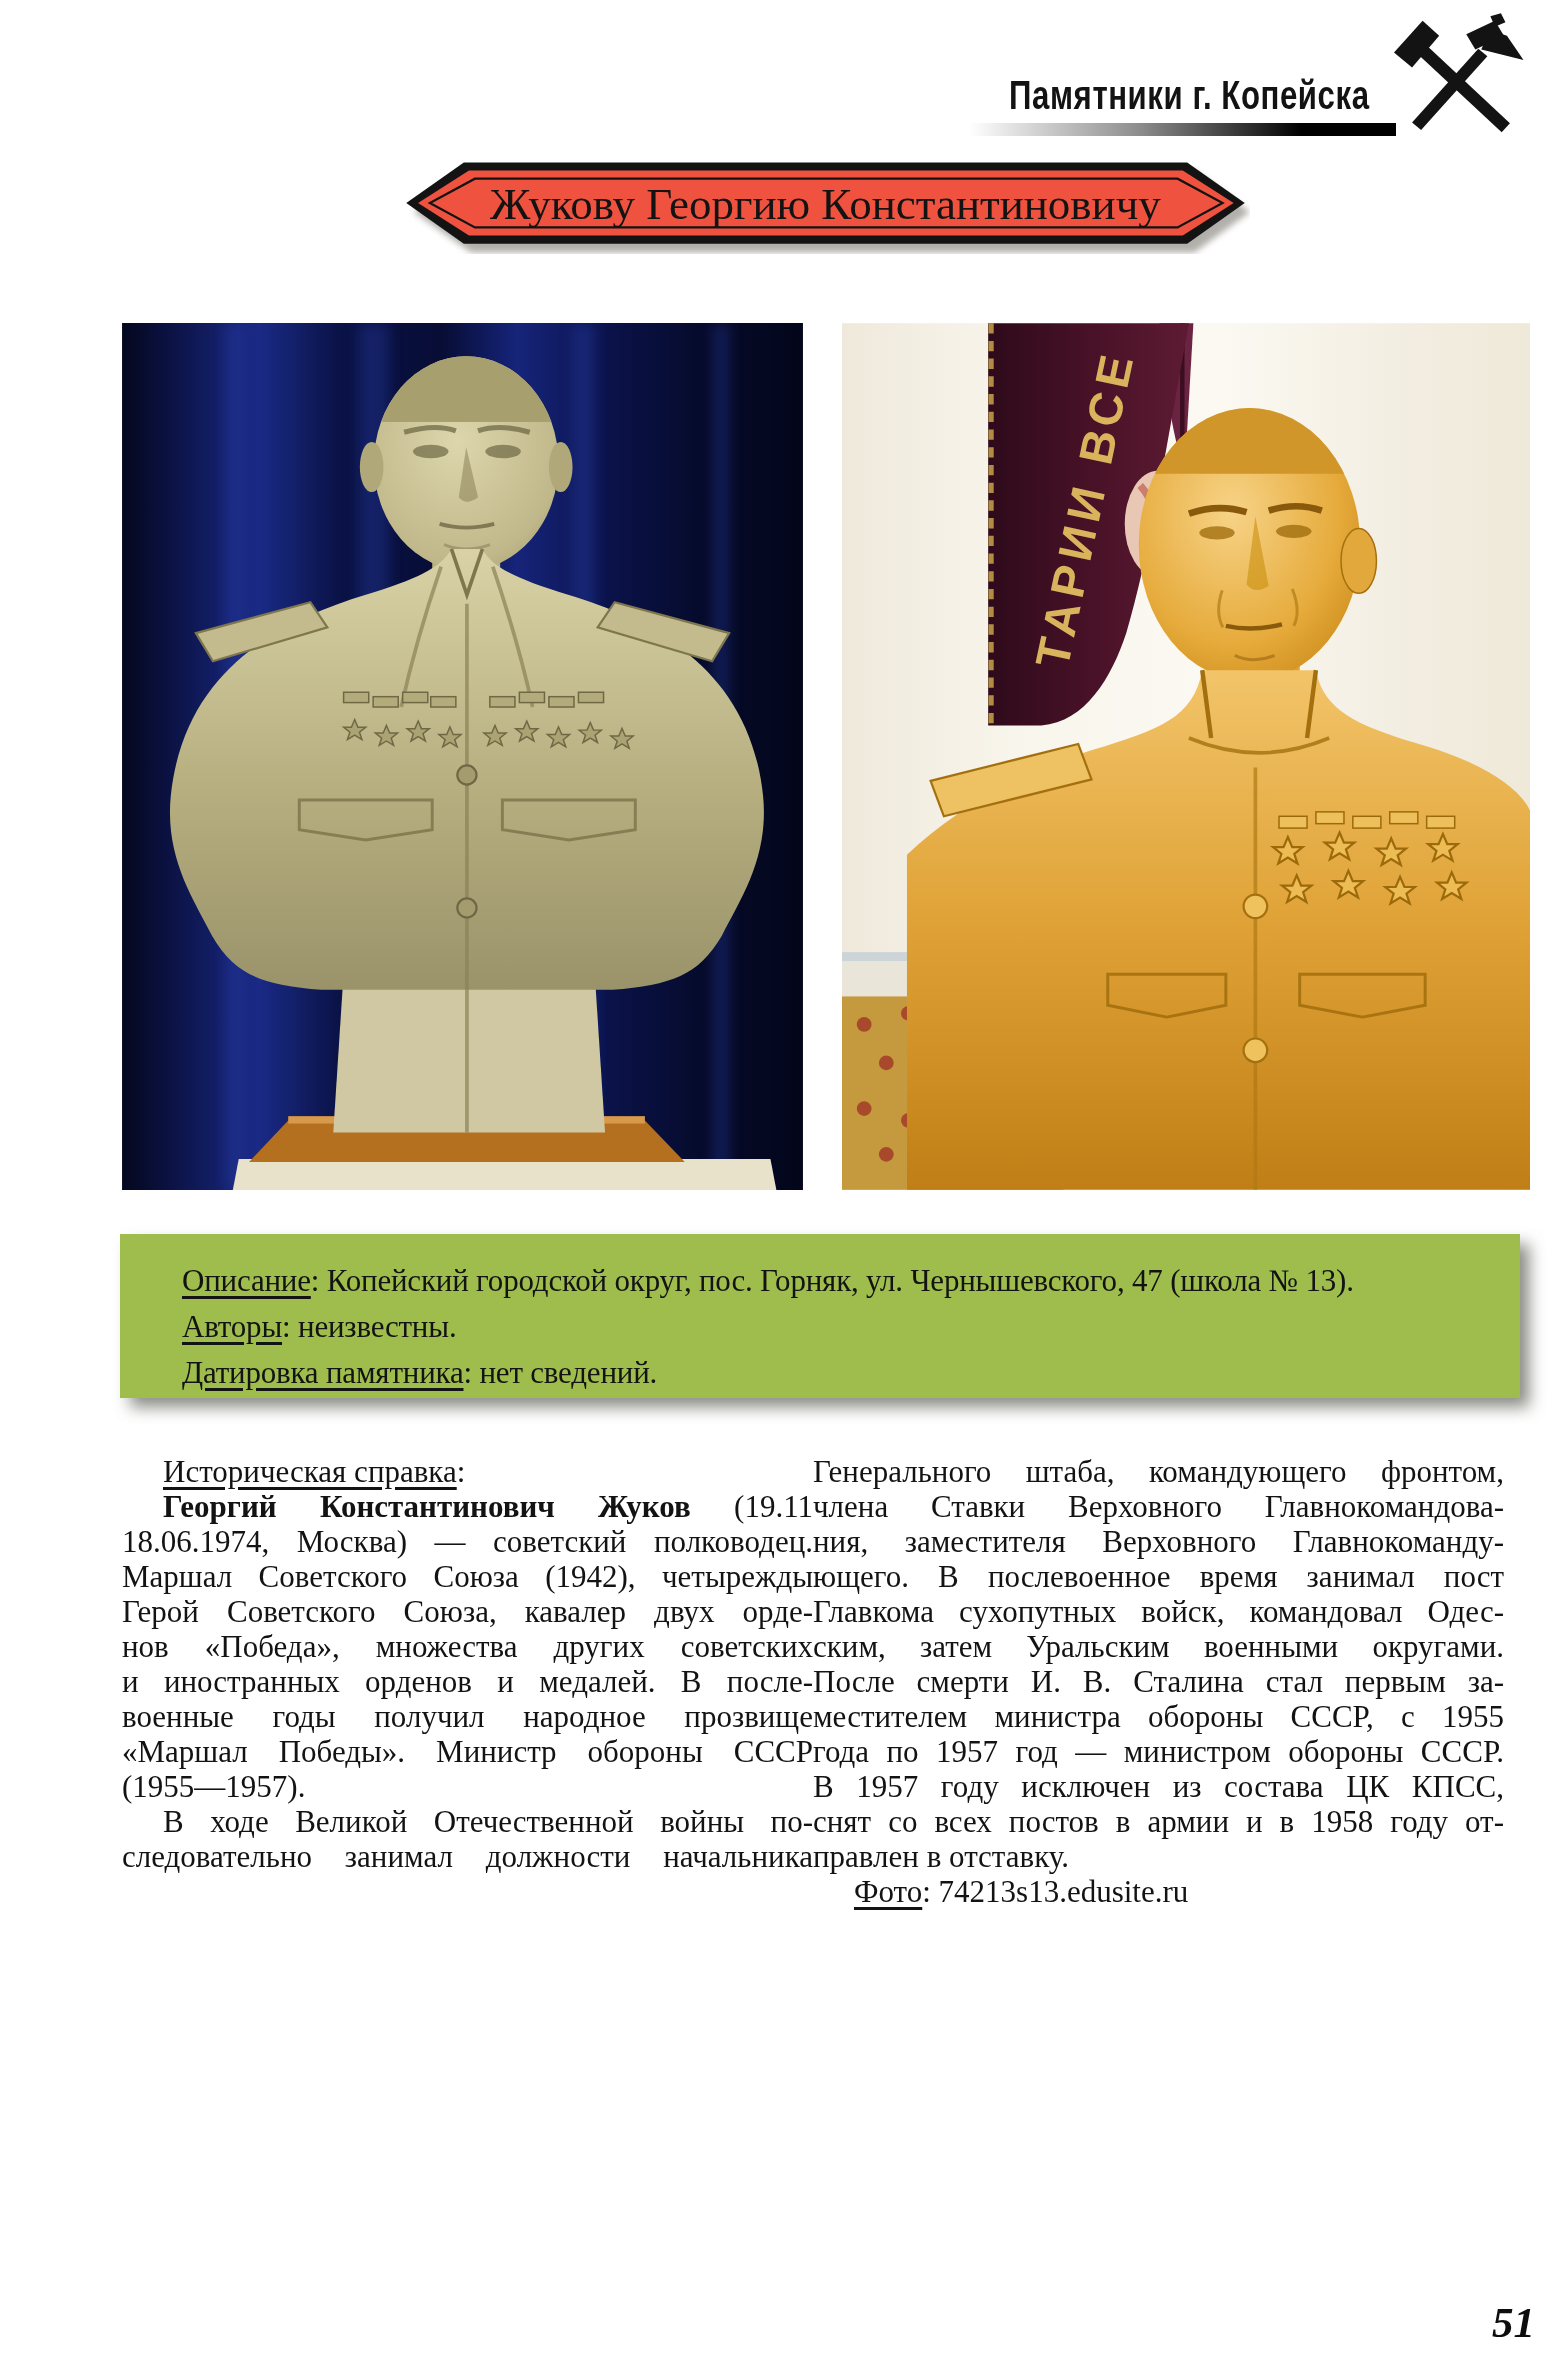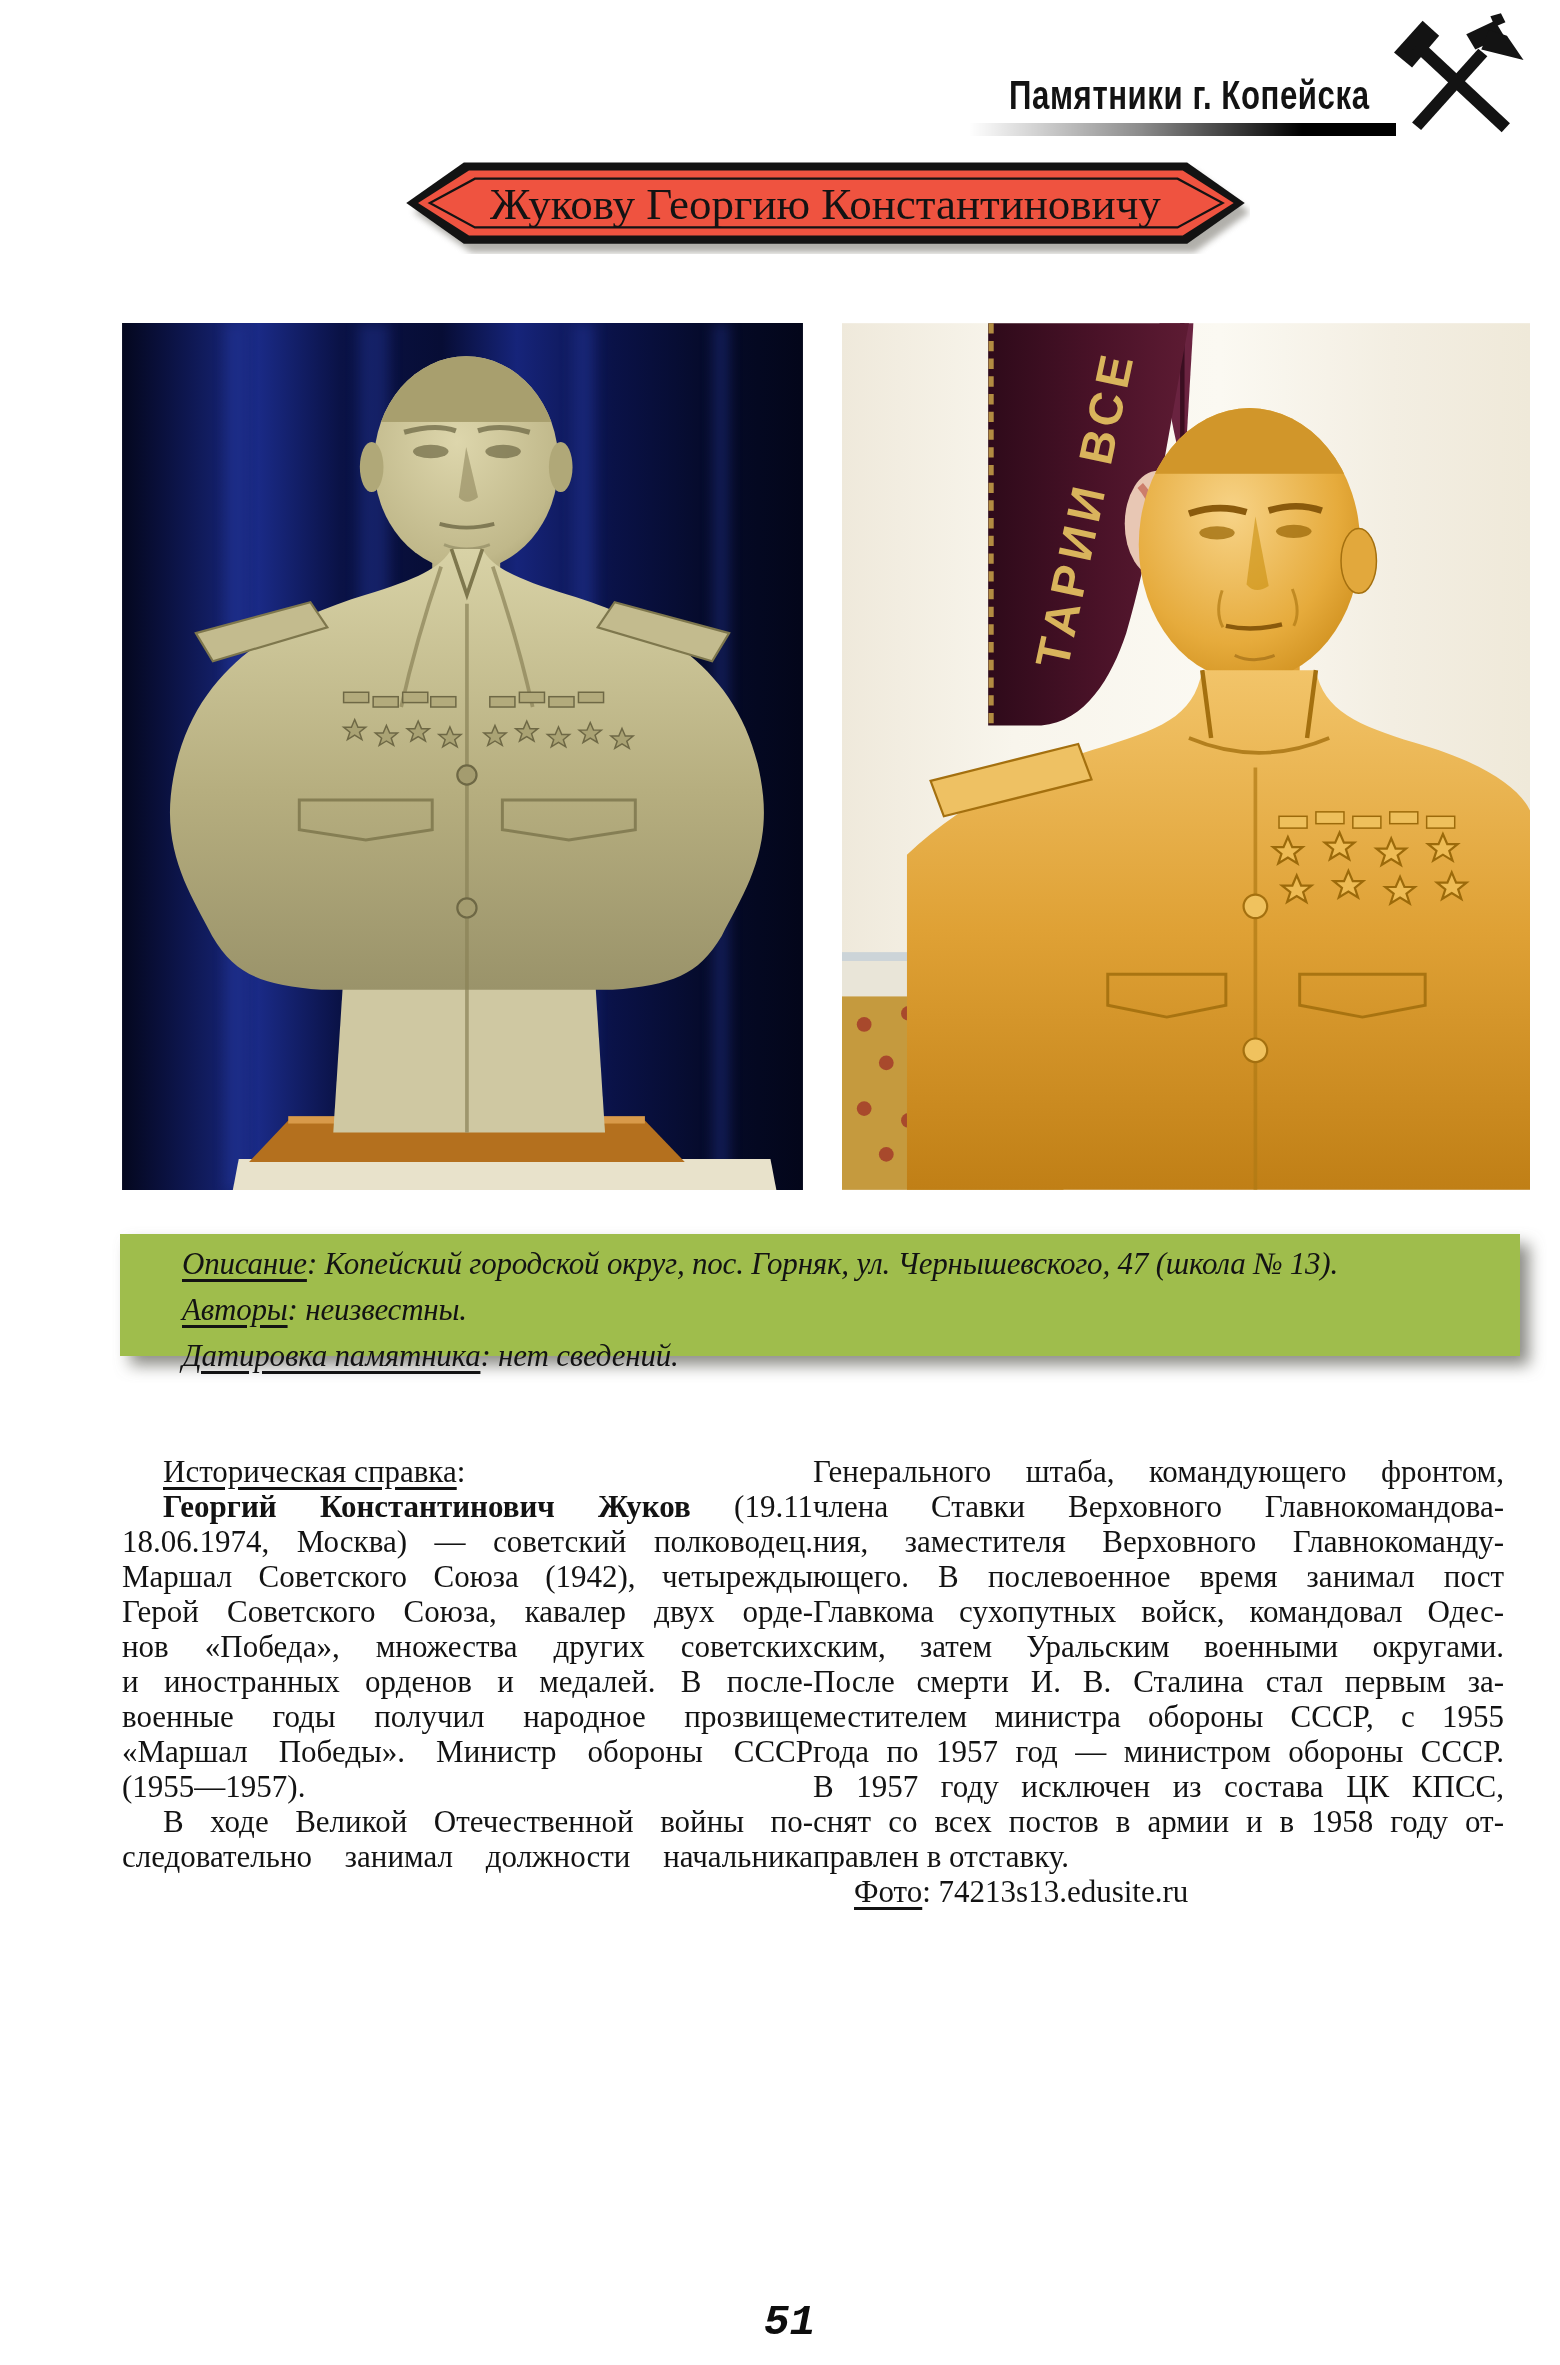--- a/index.html
+++ b/index.html
@@ -18,37 +18,37 @@
   .banner{position:absolute;left:357px;top:161px;width:849px;height:93px;}
   .banner text{font-family:"Liberation Serif",serif;font-size:61px;fill:var(--ink);}
 
   
   .photo{position:absolute;top:323px;height:867px;}
   .photo.left{left:78px;width:681px;}
   .photo.right{left:798px;width:688px;}
   .photo svg{display:block;width:100%;height:100%;}
 
   
-  .infobox{position:absolute;left:76px;top:1234px;width:1400px;height:122px;box-sizing:border-box;
-    background:var(--box-green);padding:7px 22px 0 62px;
-    box-shadow:10.3px 10.3px 14.8px rgba(100,100,92,.75);font-style:italic;}
+  .infobox{position:absolute;left:76px;top:1234px;width:1400px;height:164px;box-sizing:border-box;
+    background:var(--box-green);padding:24px 22px 0 62px;
+    box-shadow:10.3px 10.3px 14.8px rgba(100,100,92,.75);}
   .ib-line{font-size:31px;line-height:46px;white-space:nowrap;letter-spacing:-0.2px;}
   .u{text-decoration:underline;text-decoration-thickness:3px;text-underline-offset:5.2px;}
   .b{font-weight:bold;}
 
   
   .columns{position:absolute;left:78px;top:1454px;width:1410px;display:flex;}
   .col{width:691px;}
   .bline{font-size:31px;line-height:35px;height:35px;white-space:nowrap;overflow:visible;}
   .bline.jfy{text-align:justify;text-align-last:justify;white-space:normal;}
   .bline.ind{text-indent:41px;}
 
   
-  .pagenum{position:absolute;top:2298px;left:0;width:1491px;text-align:center;
-    font-family:Liberation Mono, monospace;font-weight:bold;font-style:italic;font-size:43px;color:#0d0d0d;}
+  .pagenum{position:absolute;top:2298px;left:0;width:1491px;text-align:right;
+    font-family:Liberation Serif, serif;font-weight:bold;font-style:italic;font-size:43px;color:#0d0d0d;}
 </style>
 </head>
 <body>
 
 <div class="page">
 
   <div class="header-title">Памятники г. Копейска</div>
   <div class="header-bar"></div>
   <svg class="hammers" viewBox="0 0 174 160" aria-hidden="true">
     <g fill="var(--ink)">

